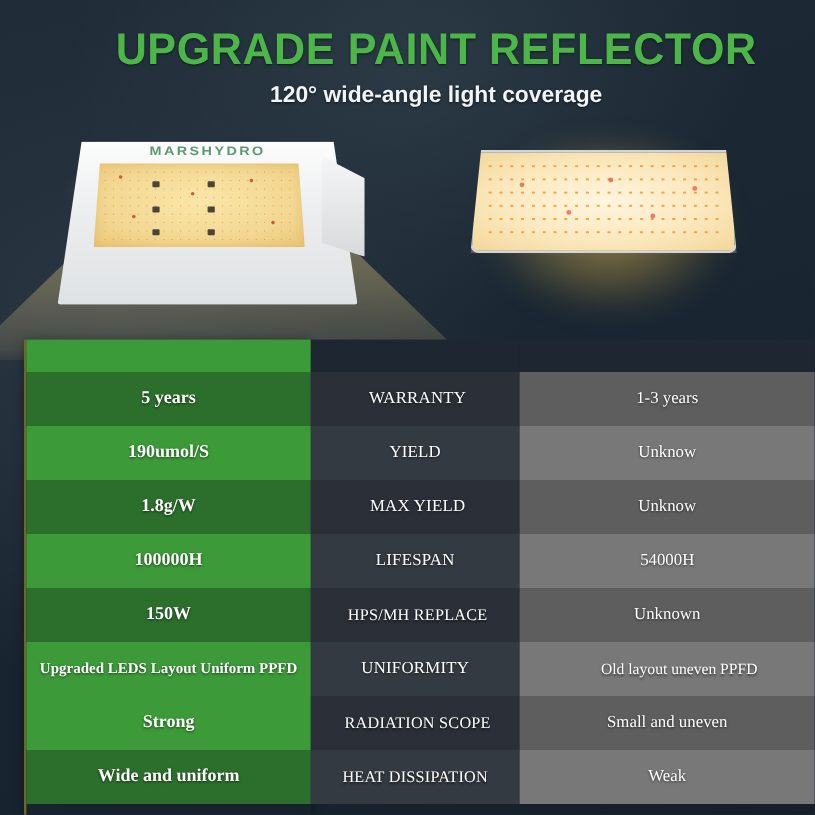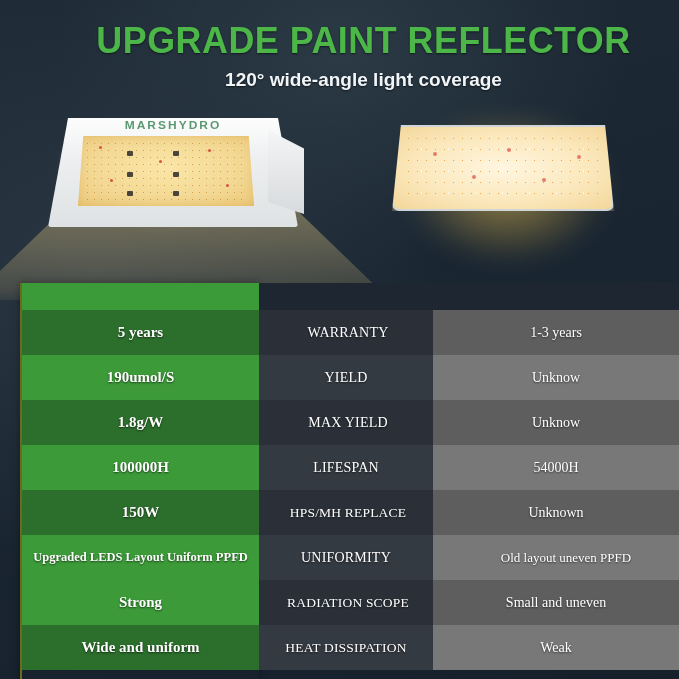--- a/index.html
+++ b/index.html
@@ -56,21 +56,21 @@
     font-size:19px; font-weight:bold;
     color:#f2f5f8;
     margin-top:7px;
     text-shadow:0 1px 2px rgba(0,0,0,.6);
   }
 
   
   .fixture { position:absolute; }
 
   
-  #fixture-left { left:48px; top:118px; width:250px; height:109px; }
+  #fixture-left { left:48px; top:118px; width:250px; height:136px; }
   #hood {
     position:absolute; inset:0;
     background:linear-gradient(180deg,#fdfdfd 0%,#eceeef 40%,#dfe2e4 100%);
     clip-path:polygon(8% 0%, 92% 0%, 100% 100%, 0% 100%);
     border-radius:3px;
     box-shadow:0 5px 12px rgba(0,0,0,.45);
   }
   #hood-right-wall {
     position:absolute; right:-6px; top:12px; width:36px; height:84px;
     background:linear-gradient(180deg,#f4f5f6,#d7dadc);

